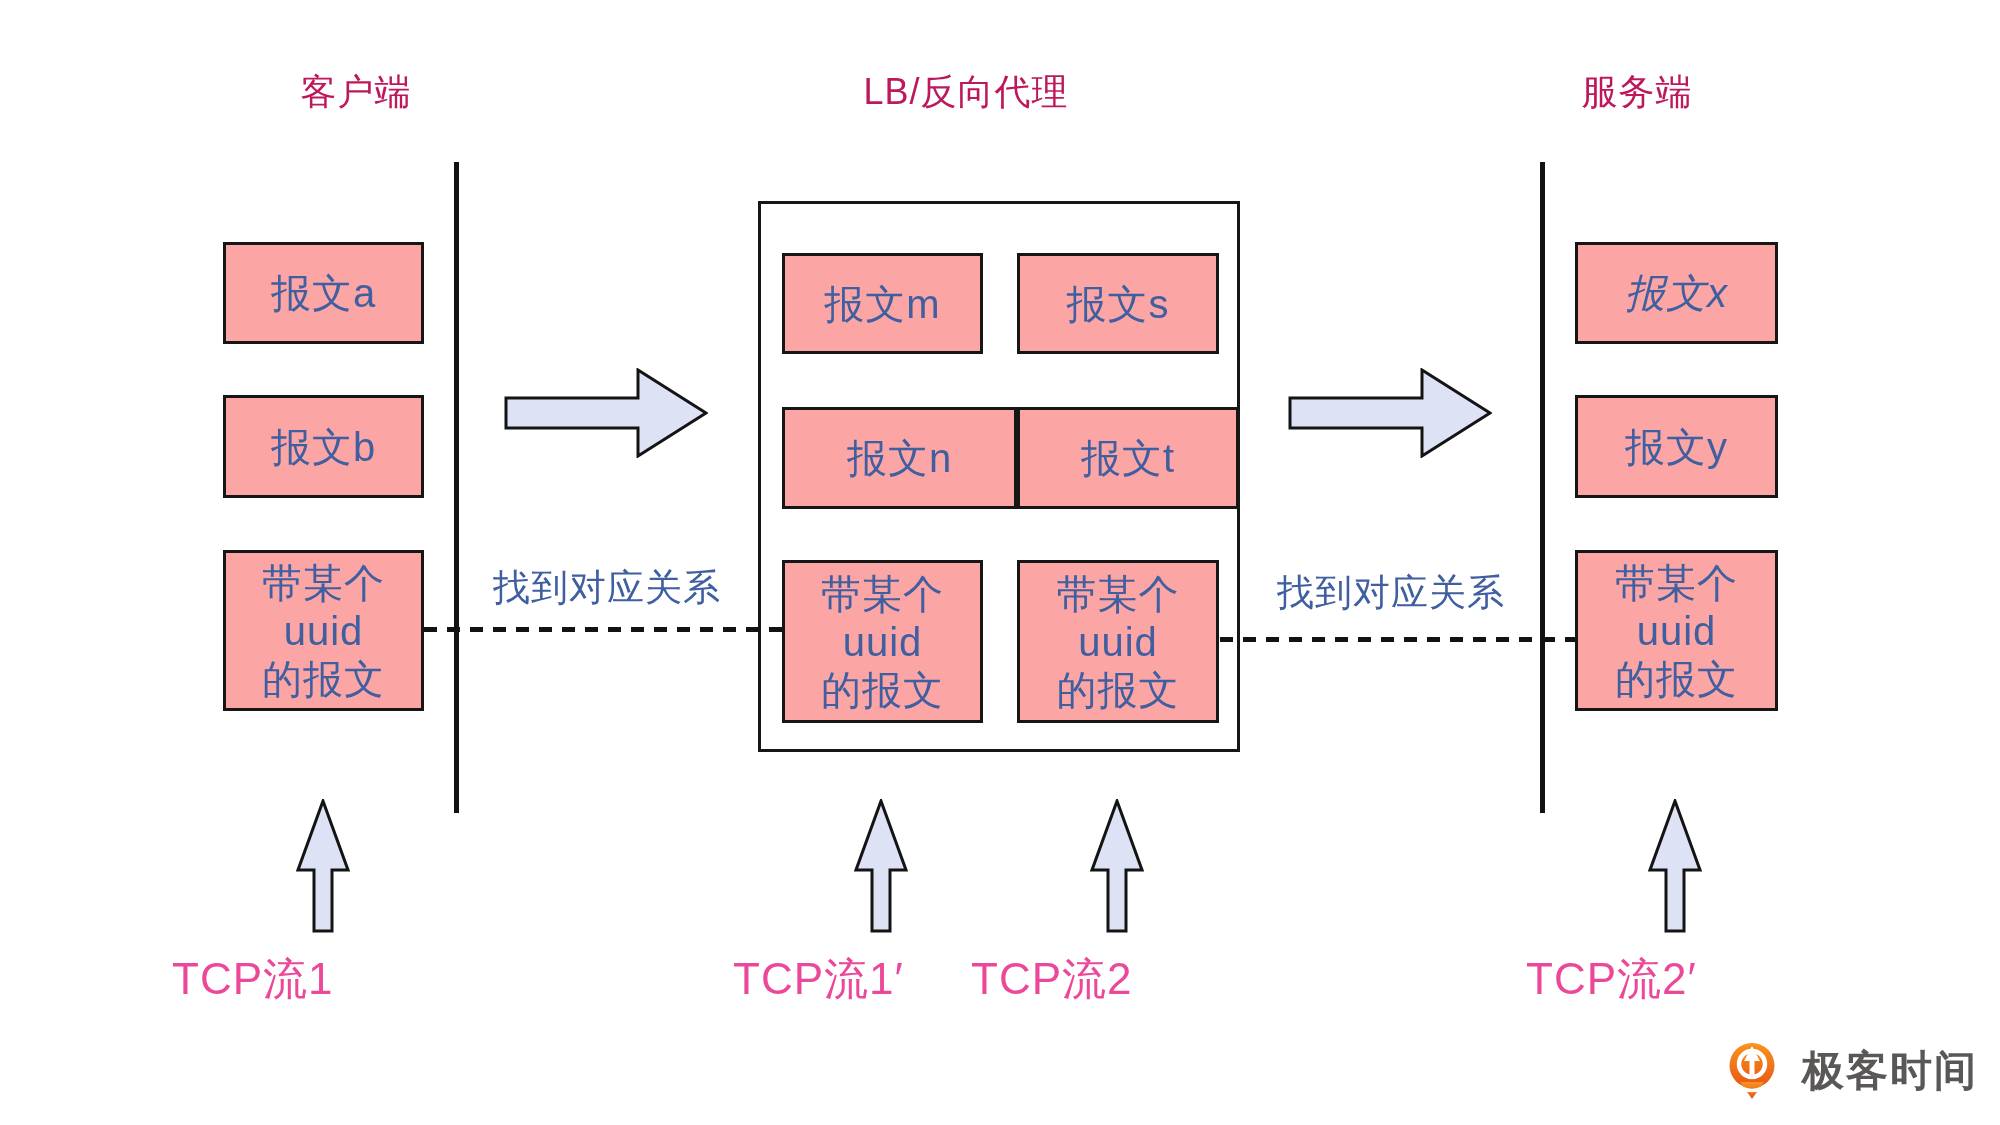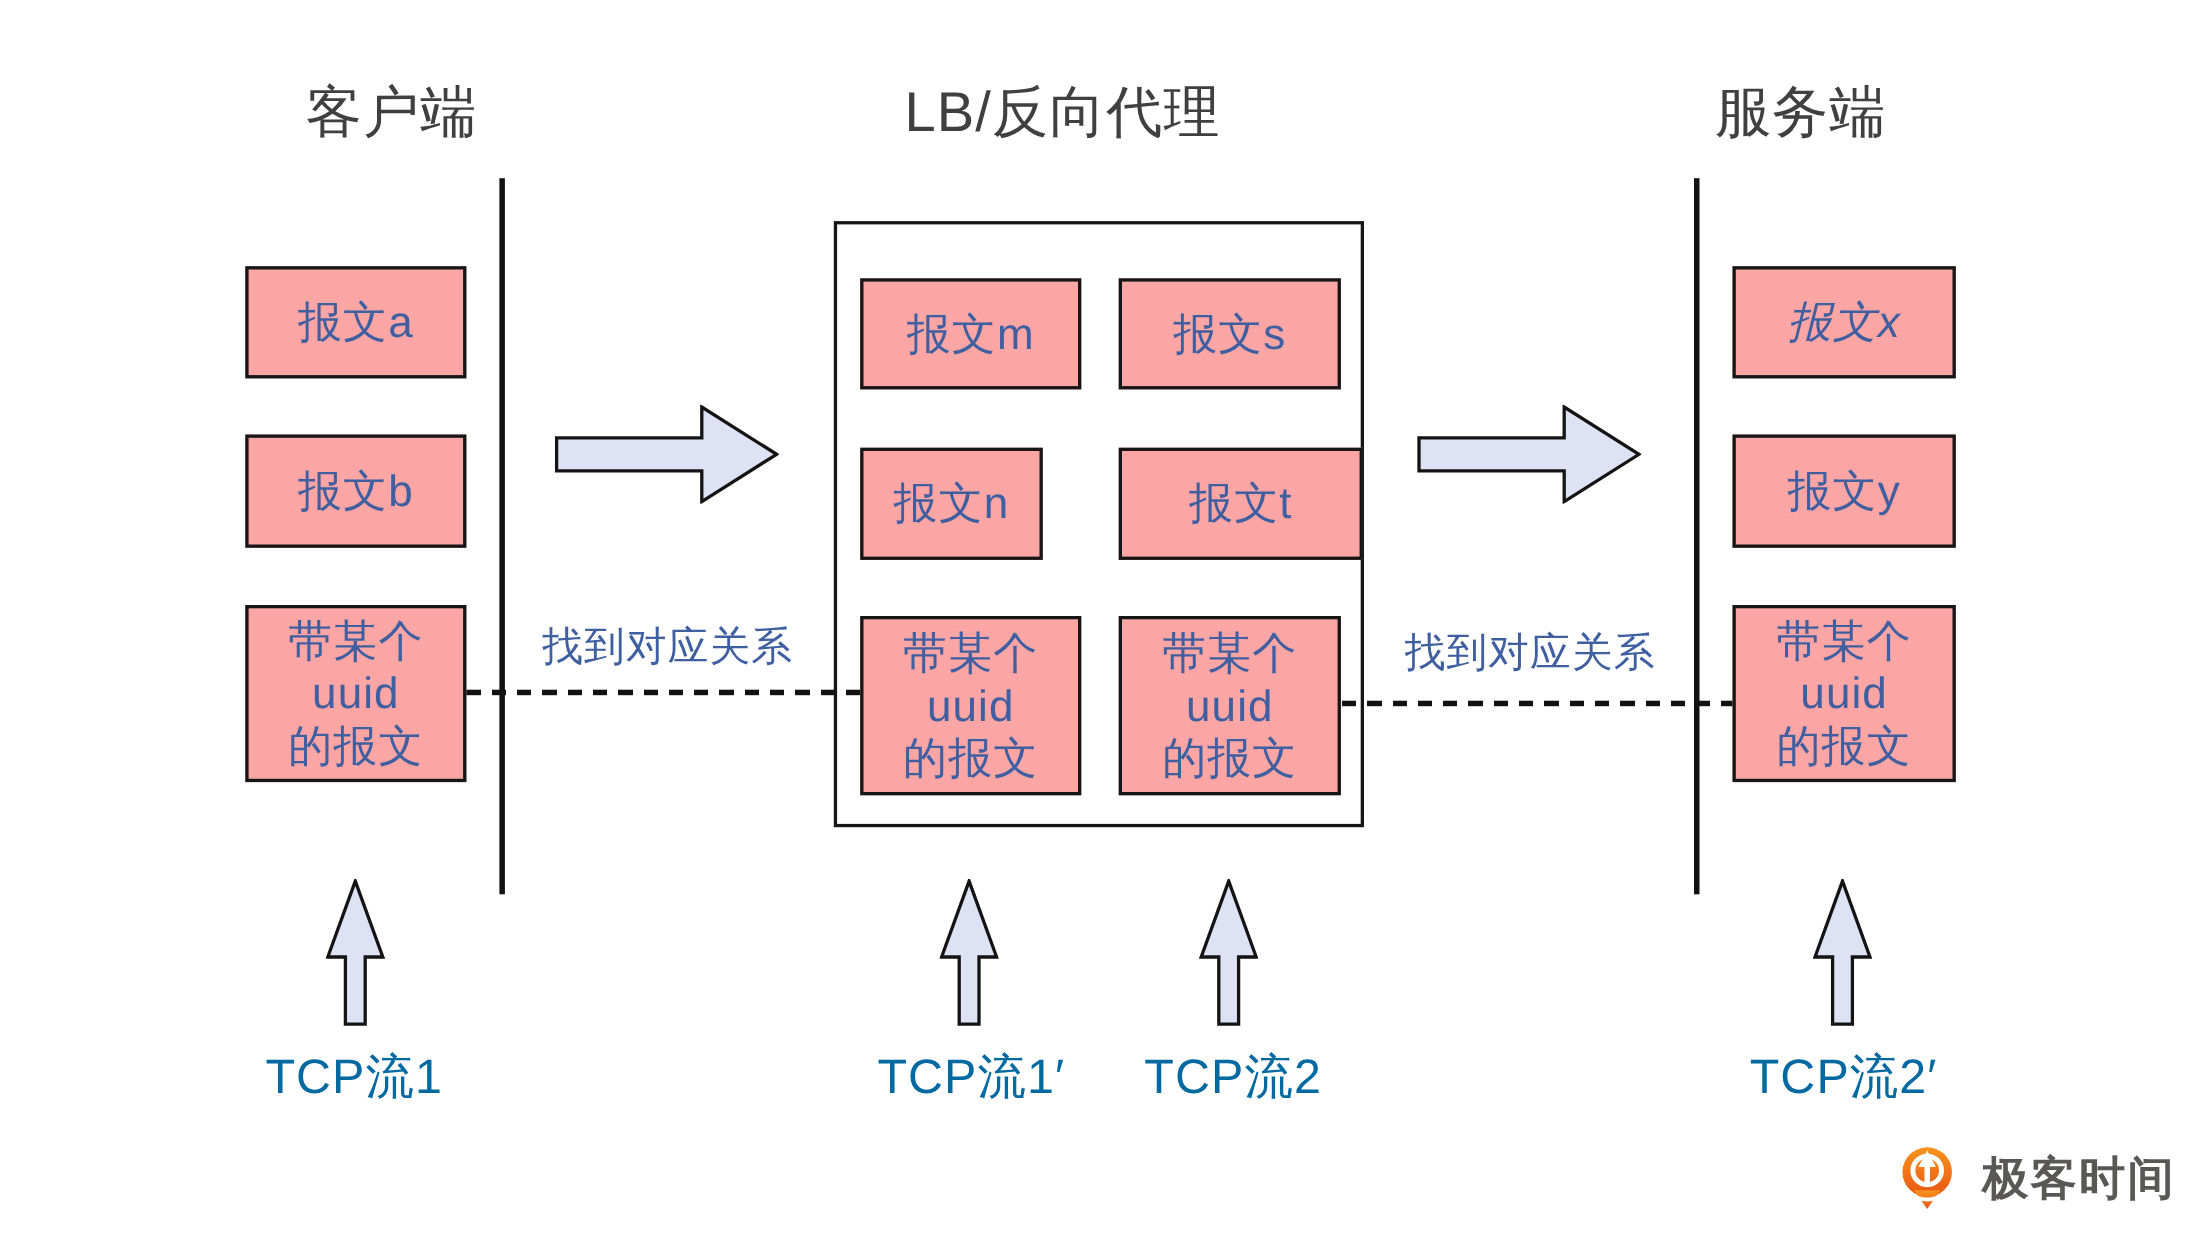--- a/index.html
+++ b/index.html
@@ -2,21 +2,21 @@
 <html><head>
 <meta charset="utf-8">
 <style>
   html,body { margin:0; padding:0; background:#ffffff; }
   .canvas {
     position:relative; width:2000px; height:1125px; background:#ffffff;
     font-family:"Liberation Sans","DejaVu Sans",sans-serif; overflow:hidden;
   }
   .col-title {
     position:absolute; width:300px; text-align:center;
-    font-size:51px; color:#404040; font-weight:500; letter-spacing:1px;
+    font-size:36px; color:#be185d; font-weight:500; letter-spacing:1px;
   }
   .vline { position:absolute; width:5px; background:#121212; }
   .pkt {
     position:absolute; box-sizing:border-box;
     background:#fca5a5; border:3px solid #161616;
     display:flex; align-items:center; justify-content:center;
     font-size:40px; color:#3f5fa0; text-align:center;
     line-height:1.2; white-space:pre-line; letter-spacing:1px;
   }
   .lb-container {
@@ -26,22 +26,22 @@
   .map-label {
     position:absolute; width:300px; text-align:center;
     font-size:37px; color:#3f5fa0; letter-spacing:1px;
   }
   .dotline {
     position:absolute; height:5px;
     background:repeating-linear-gradient(90deg,#121212 0,#121212 13px,transparent 13px,transparent 23px);
   }
   .harrow, .uarrow { position:absolute; }
   .tcp-label {
-    position:absolute; width:300px; text-align:center;
-    font-size:44px; color:#0369a1; letter-spacing:1px;
+    position:absolute; width:300px; 
+    font-size:44px; color:#ec4899; letter-spacing:1px;
   }
   .brand {
     position:absolute; left:1728px; top:1042px;
     display:flex; align-items:center;
   }
   .brand-text {
     margin-left:26px; font-size:42px; font-weight:600;
     color:#5a5757; letter-spacing:2px;
   }
 </style>
@@ -59,21 +59,21 @@
 
   <div class="pkt" style="left:223px; top:242px; width:201px; height:102px;">报文a</div>
   <div class="pkt" style="left:223px; top:395px; width:201px; height:103px;">报文b</div>
   <div class="pkt" style="left:223px; top:550px; width:201px; height:161px;">带某个
 uuid
 的报文</div>
 
   <div class="lb-container" style="left:758px; top:201px; width:482px; height:551px;"></div>
   <div class="pkt" style="left:1017px; top:253px; width:202px; height:101px;">报文s</div>
   <div class="pkt" style="left:782px; top:253px; width:201px; height:101px;">报文m</div>
-  <div class="pkt" style="left:782px; top:407px; width:166px; height:102px;">报文n</div>
+  <div class="pkt" style="left:782px; top:407px; width:235px; height:102px;">报文n</div>
   <div class="pkt" style="left:1017px; top:407px; width:222px; height:102px;">报文t</div>
   <div class="pkt" style="left:782px; top:560px; width:201px; height:163px;">带某个
 uuid
 的报文</div>
   <div class="pkt" style="left:1017px; top:560px; width:202px; height:163px;">带某个
 uuid
 的报文</div>
 
   <div class="pkt" style="left:1575px; top:242px; width:203px; height:102px;font-style:italic;">报文x</div>
   <div class="pkt" style="left:1575px; top:395px; width:203px; height:103px;">报文y</div>

